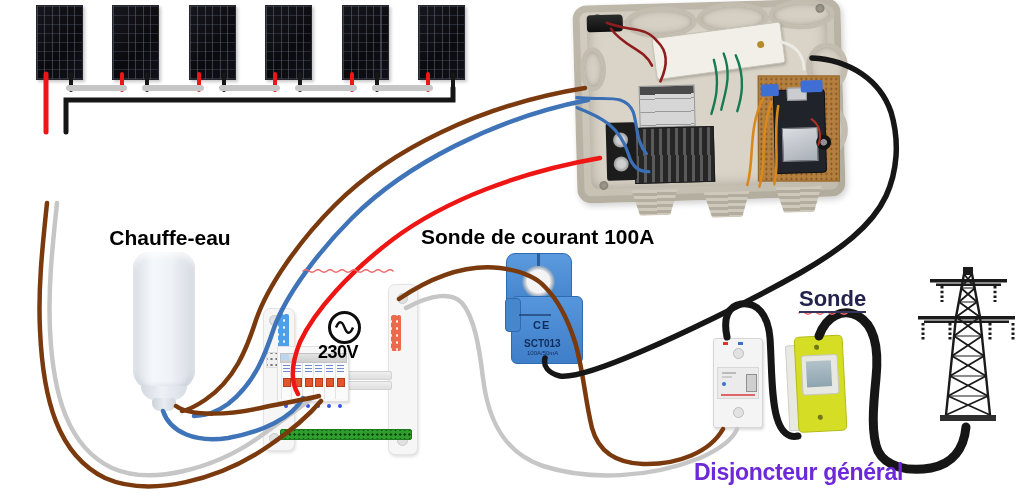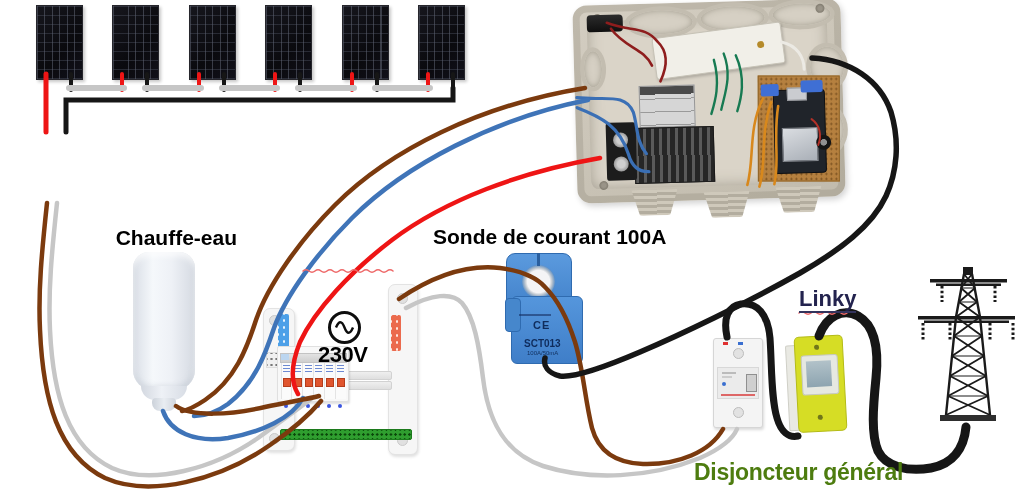--- a/index.html
+++ b/index.html
@@ -62,21 +62,21 @@
     background-size:7px 7px;background-position:1.5px 2px;background-repeat:no-repeat;}
   .breaker::before{content:"";position:absolute;left:1.5px;top:15px;width:6px;height:7px;
     background:#e0552e;border:1px solid #b43d1c;}
   .breaker::after{content:"";position:absolute;left:2.5px;bottom:-9px;width:4px;height:4px;
     border-radius:50%;background:#3a55e0;}
   .side-mod{left:266px;top:352px;width:10px;height:14px;background:#f0f0f0;border:1px solid #ddd;
     background-image:radial-gradient(circle,#777 1px,transparent 1.3px);
     background-size:5px 6px;background-position:2px 3px;}
   .ac-circle{left:328px;top:311px;width:27px;height:27px;border-radius:50%;
     border:3px solid #0d0d0d;background:#fff;}
-  .v-label{left:318px;top:342px;width:56px;font-weight:bold;font-size:22px;color:#050505;
+  .v-label{left:318px;top:342px;width:56px;font-weight:bold;font-size:18px;color:#050505;
     letter-spacing:-.5px;}
 
   
   .clamp-top{left:506px;top:253px;width:64px;height:50px;border-radius:9px 9px 4px 4px;
     background:linear-gradient(180deg,#5b9ade,#4484cc);border:1px solid #2f6bb0;}
   .clamp-hole{left:522px;top:265px;width:33px;height:33px;border-radius:50%;
     background:radial-gradient(circle,#f4f4f6 48%,#bcc5ce 58%,#3e7cc0 76%,#3e7cc0 100%);}
   .clamp-notch{left:537px;top:253px;width:3px;height:13px;background:#2a5f9e;}
   .clamp-body{left:511px;top:296px;width:70px;height:66px;border-radius:6px;
     background:linear-gradient(180deg,#5596dc,#3f7ec8);border:1px solid #2f6bb0;}
@@ -158,26 +158,26 @@
     border:1px solid #b4bb17;border-radius:5px;}
   .lk-frame{position:absolute;left:15px;top:19px;width:35px;height:38px;background:#e6e8e1;
     border:1px solid #c6c8c0;border-radius:3px;}
   .lk-screen{position:absolute;left:20px;top:25px;width:25px;height:26px;
     background:linear-gradient(180deg,#b2c2c9,#8da4b0);}
   .lk-d1,.lk-d2{position:absolute;left:29px;width:5px;height:5px;border-radius:50%;background:#70761a;}
   .lk-d1{top:9px;} .lk-d2{top:79px;}
 
   
   .lab{position:absolute;color:#000;font-weight:bold;white-space:nowrap;z-index:11;}
-  .lab-we{left:103px;top:226px;width:134px;font-size:21px;text-align:right;}
+  .lab-we{left:103px;top:226px;width:134px;font-size:21px;text-align:center;}
   .lab-tb{left:290px;top:227px;width:120px;font-size:21px;text-align:center;line-height:22px;}
-  .lab-sd{left:421px;top:225px;font-size:21px;margin-left:12px;}
+  .lab-sd{left:421px;top:225px;font-size:21px;}
   .lab-lk{left:799px;top:286px;font-size:22px;font-weight:600;color:#23234e;}
   .lab-lk span{border-bottom:2px solid #33335c;padding-bottom:0px;}
-  .lab-dj{left:694px;top:459px;font-size:23px;color:#4d7c0f;letter-spacing:-.3px;}
+  .lab-dj{left:694px;top:459px;font-size:23px;color:#6d28d9;letter-spacing:-.3px;}
 
   .overlay{position:absolute;left:0;top:0;z-index:10;pointer-events:none;}
   .boxwires{position:absolute;inset:0;pointer-events:none;}
   svg path,svg line{fill:none;}
   .w-red{stroke:var(--wire-red);} .w-blk{stroke:var(--wire-black);}
   .w-brn{stroke:var(--wire-brown);} .w-gry{stroke:var(--wire-gray);}
   .w-blu{stroke:var(--wire-blue);}
 </style>
 </head>
 <body>
@@ -358,16 +358,16 @@
 
       <path class="w-blk" stroke-width="9" d="M819,336 C826,316 843,308 858,316 C874,325 879,348 876,378 C873,408 871,434 878,451 C886,467 908,472 931,468 C953,464 964,448 966,427"></path>
 
       <path d="M303,271 q3,-2.5 6,0 t6,0 t6,0 t6,0 t6,0 t6,0 t6,0 t6,0 t6,0 t6,0 t6,0 t6,0 t6,0 t6,0 t6,0" stroke="#ee6a6a" stroke-width="1.6"></path>
       <path d="M799,313 q3,-2.5 6,0 t6,0 t6,0 t6,0 t6,0 t6,0 t6,0 t6,0" stroke="#ee6a6a" stroke-width="1.6"></path>
     </g>
   </svg>
 
   <div class="lab lab-we">Chauffe-eau</div>
   <div class="lab lab-sd">Sonde de courant 100A</div>
-  <div class="lab lab-lk"><span>Linky</span></div>
+  <div class="lab lab-lk"><span>Sonde</span></div>
   <div class="lab lab-dj">Disjoncteur général</div>
 
 </div>
 
 </body></html>

